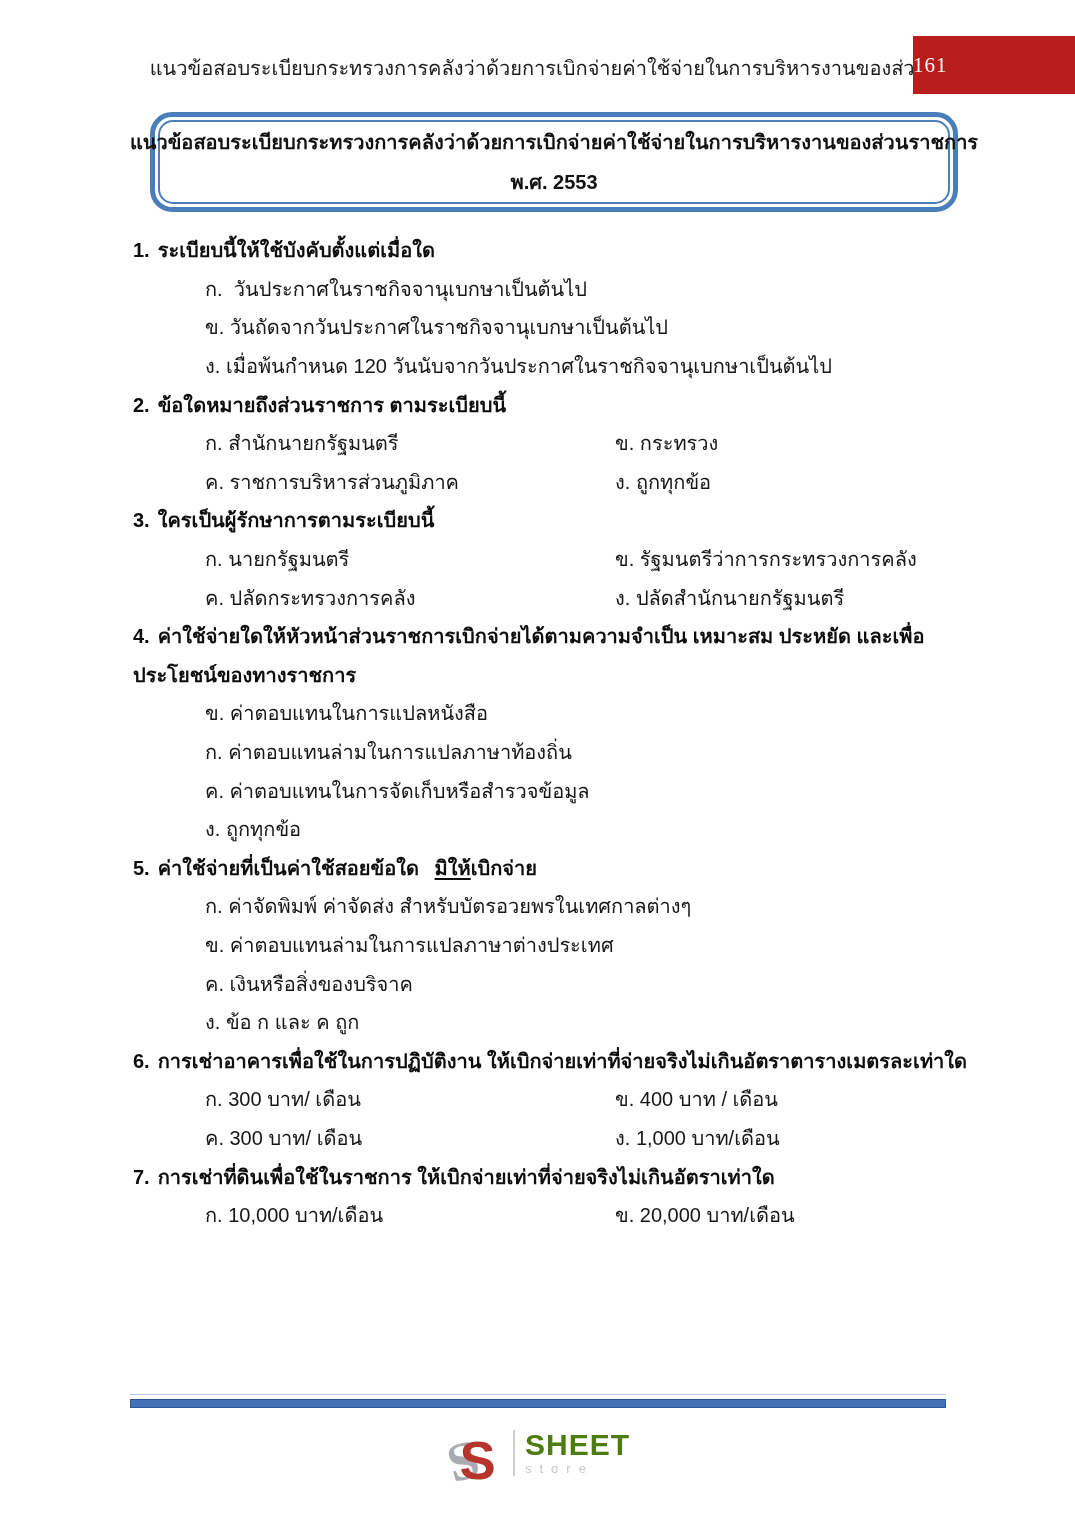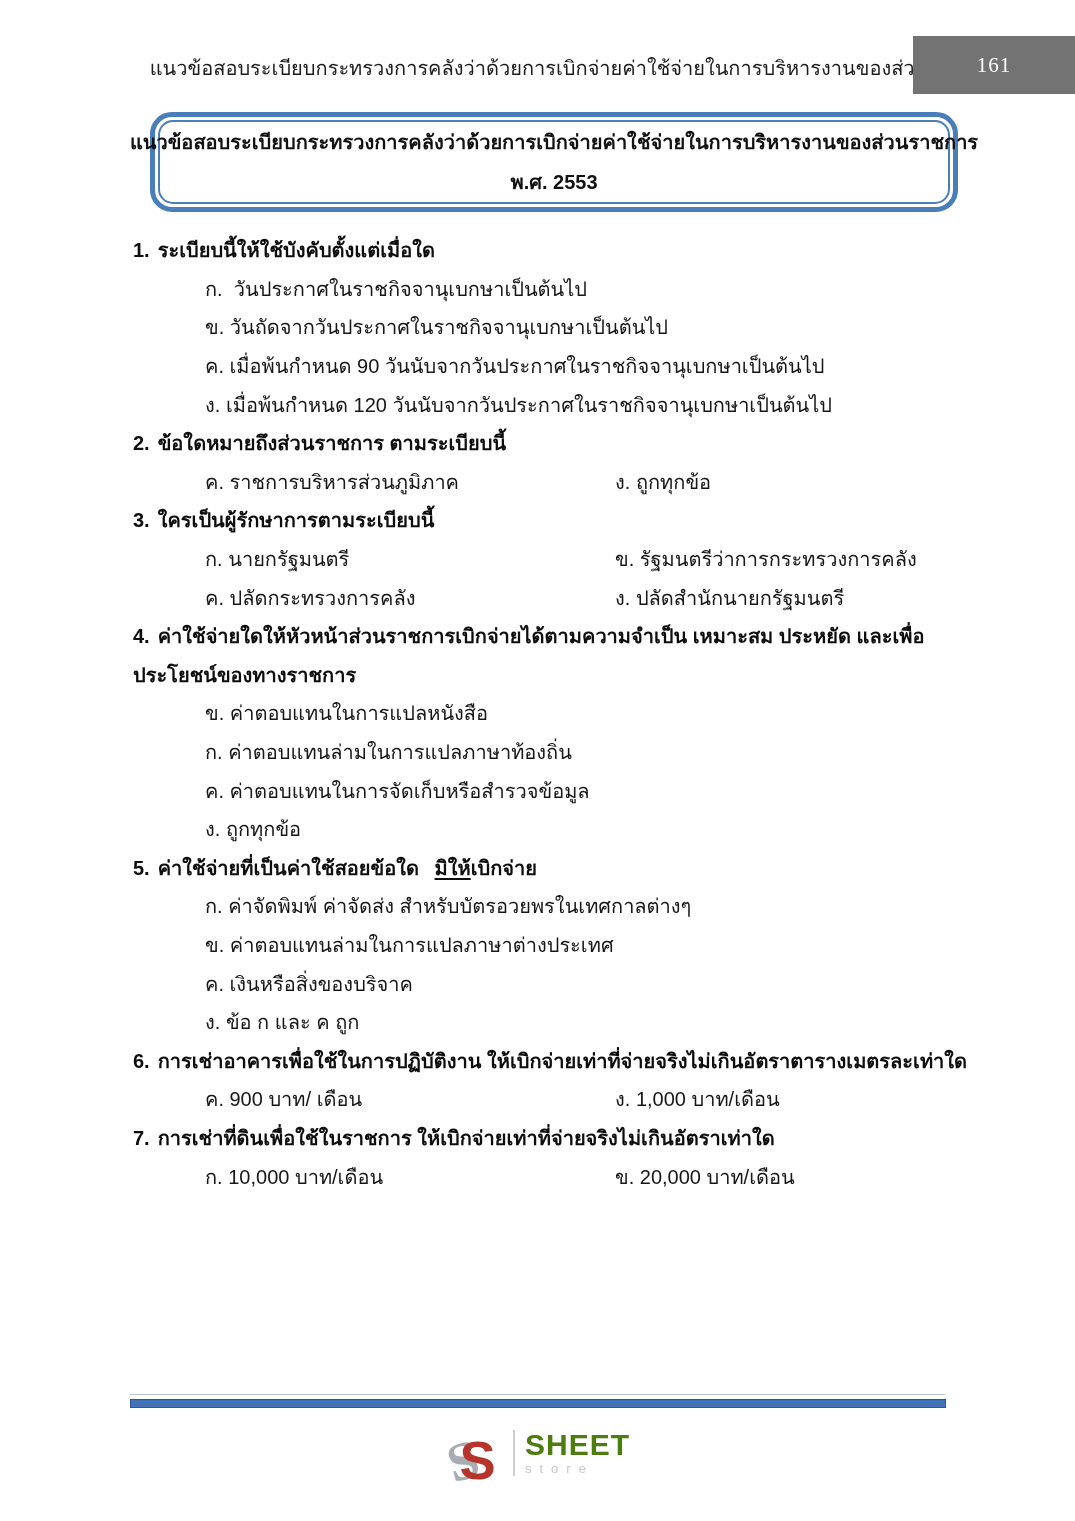--- a/index.html
+++ b/index.html
@@ -11,22 +11,22 @@
     color:#141414;
   }
 
   
   .running-header {
     position:absolute; left:133px; top:52px; width:812px;
     text-align:center; font-size:20px; color:#1c1c1c; white-space:nowrap;
   }
   .page-number-box {
     position:absolute; right:0; top:36px; width:162px; height:58px;
-    background:#737373; color:#ffffff;
-    display:flex; align-items:center; justify-content:center;
+    background:#b91c1c; color:#ffffff;
+    display:flex; align-items:center; justify-content:flex-start;
     font-family:"Liberation Serif", serif; font-size:21px; letter-spacing:1px;
   }
 
   
   .title-box {
     position:absolute; left:150px; top:112px; width:808px; height:100px;
     border:5px solid #4a7ebb; border-radius:22px;
     background:#ffffff; padding:3px;
   }
   .title-box-inner {
@@ -94,26 +94,29 @@
   </div>
 
   <div class="content">
 
     <div class="line stem">
       <span class="qnum">1.</span>
       <span>ระเบียบนี้ให้ใช้บังคับตั้งแต่เมื่อใด</span>
     </div>
     <div class="line opt"><span>ก.  วันประกาศในราชกิจจานุเบกษาเป็นต้นไป</span></div>
     <div class="line opt"><span>ข. วันถัดจากวันประกาศในราชกิจจานุเบกษาเป็นต้นไป</span></div>
-    <div class="line opt"><span>ค. เมื่อพ้นกำหนด 90 วันนับจากวันประกาศในราชกิจจานุเบกษาเป็นต้นไป</span></div>
     <div class="line opt"><span>ง. เมื่อพ้นกำหนด 120 วันนับจากวันประกาศในราชกิจจานุเบกษาเป็นต้นไป</span></div>
 
     <div class="line stem">
       <span class="qnum">2.</span>
       <span>ข้อใดหมายถึงส่วนราชการ ตามระเบียบนี้</span>
+    </div>
+    <div class="line opt cols">
+      <span class="cell-l">ก. สำนักนายกรัฐมนตรี</span>
+      <span class="cell-r">ข. กระทรวง</span>
     </div>
     <div class="line opt cols">
       <span class="cell-l">ค. ราชการบริหารส่วนภูมิภาค</span>
       <span class="cell-r">ง. ถูกทุกข้อ</span>
     </div>
 
     <div class="line stem">
       <span class="qnum">3.</span>
       <span>ใครเป็นผู้รักษาการตามระเบียบนี้</span>
     </div>
@@ -145,21 +148,25 @@
     <div class="line opt"><span>ก. ค่าจัดพิมพ์ ค่าจัดส่ง สำหรับบัตรอวยพรในเทศกาลต่างๆ</span></div>
     <div class="line opt"><span>ข. ค่าตอบแทนล่ามในการแปลภาษาต่างประเทศ</span></div>
     <div class="line opt"><span>ค. เงินหรือสิ่งของบริจาค</span></div>
     <div class="line opt"><span>ง. ข้อ ก และ ค ถูก</span></div>
 
     <div class="line stem">
       <span class="qnum">6.</span>
       <span>การเช่าอาคารเพื่อใช้ในการปฏิบัติงาน ให้เบิกจ่ายเท่าที่จ่ายจริงไม่เกินอัตราตารางเมตรละเท่าใด</span>
     </div>
     <div class="line opt cols">
-      <span class="cell-l">ค. 900 บาท/ เดือน</span>
+      <span class="cell-l">ก. 300 บาท/ เดือน</span>
+      <span class="cell-r">ข. 400 บาท / เดือน</span>
+    </div>
+    <div class="line opt cols">
+      <span class="cell-l">ค. 300 บาท/ เดือน</span>
       <span class="cell-r">ง. 1,000 บาท/เดือน</span>
     </div>
 
     <div class="line stem">
       <span class="qnum">7.</span>
       <span>การเช่าที่ดินเพื่อใช้ในราชการ ให้เบิกจ่ายเท่าที่จ่ายจริงไม่เกินอัตราเท่าใด</span>
     </div>
     <div class="line opt cols">
       <span class="cell-l">ก. 10,000 บาท/เดือน</span>
       <span class="cell-r">ข. 20,000 บาท/เดือน</span>

